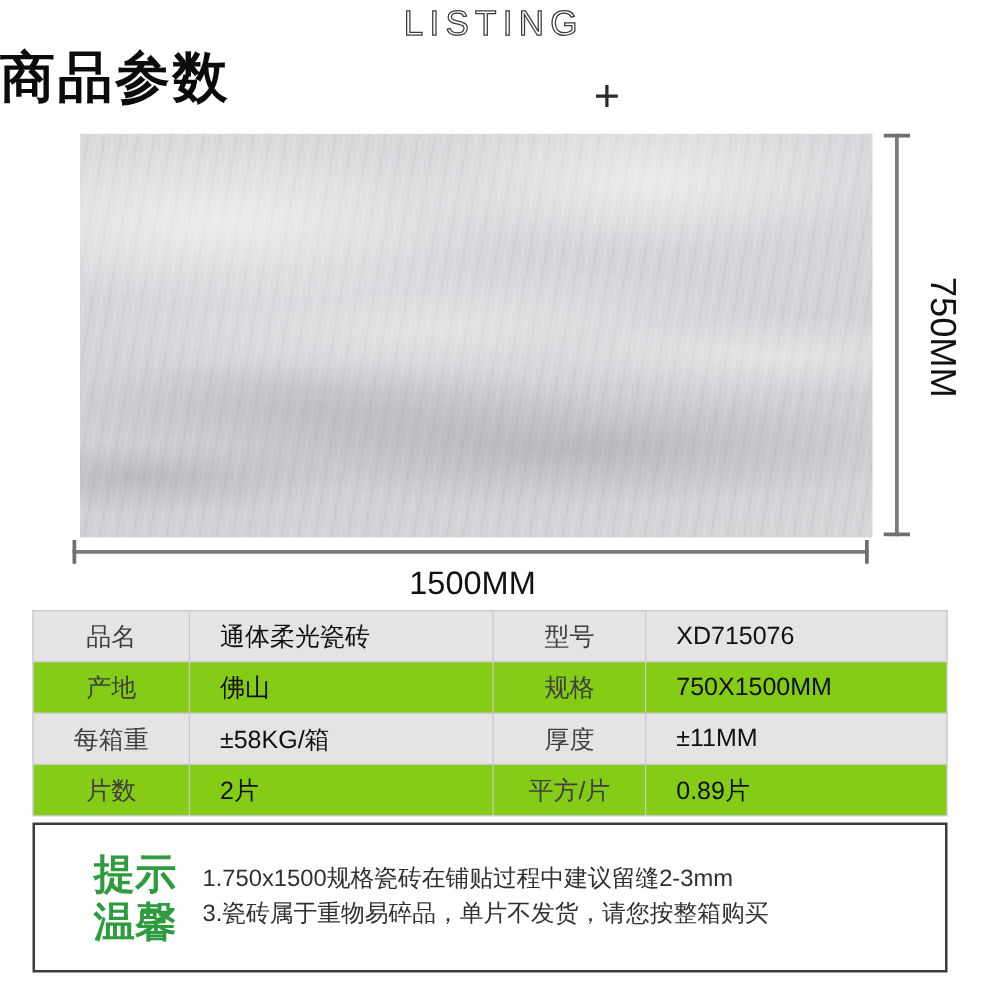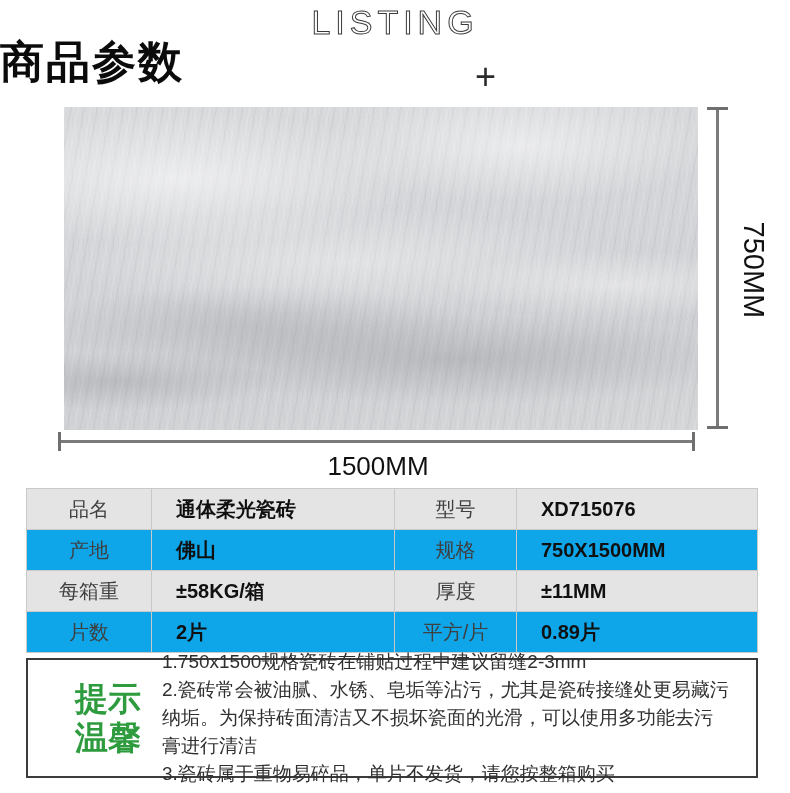--- a/index.html
+++ b/index.html
@@ -14,21 +14,21 @@
     height: 793px;
     background: #ffffff;
     overflow: hidden;
   }
 
   
   .listing-text {
     position: absolute;
     top: 3px; left: 0; width: 100%;
     text-align: center;
-    font-size: 34px;
+    font-size: 28px;
     font-weight: 100;
     letter-spacing: 5px;
     color: #333;
     -webkit-text-fill-color: transparent;
     -webkit-text-stroke: 1px #3a3a3a;
   }
   .page-title {
     position: absolute;
     top: 33px; left: 0; width: 100%;
     text-align: left;
@@ -125,32 +125,32 @@
     grid-template-columns: 124px 242px 121px 1fr;
     grid-template-rows: repeat(4, 1fr);
     gap: 1px;
     background: #c9c9c9;
     border: 1px solid #c9c9c9;
   }
   .cell {
     display: flex;
     align-items: center;
     font-size: 20px;
-    background: #0ea5e9;
+    background: #84cc16;
   }
   .cell.gray { background: #e4e4e4; }
   .cell.label {
     justify-content: center;
     color: #3f3f3f;
     font-weight: 400;
   }
   .cell.value {
     padding-left: 24px;
     color: #101010;
-    font-weight: 700;
+    font-weight: 400;
   }
 
   
   .tips-box {
     position: absolute;
     left: 26px; top: 658px;
     width: 732px; height: 120px;
     border: 2px solid #3c3c3c;
     background: #fff;
     display: flex;
@@ -214,18 +214,17 @@
     <div class="cell value">0.89片</div>
   </div>
 
   <div class="tips-box">
     <div class="tips-title">
       <div>提示</div>
       <div>温馨</div>
     </div>
     <div class="tips-items">
       <p>1.750x1500规格瓷砖在铺贴过程中建议留缝2-3mm</p>
-      <p>2.瓷砖常会被油腻、水锈、皂垢等沾污，尤其是瓷砖接缝处更易藏污纳垢。为保持砖面清洁又不损坏瓷面的光滑，可以使用多功能去污膏进行清洁</p>
       <p>3.瓷砖属于重物易碎品，单片不发货，请您按整箱购买</p>
     </div>
   </div>
 
 </div>
 
 </body></html>

